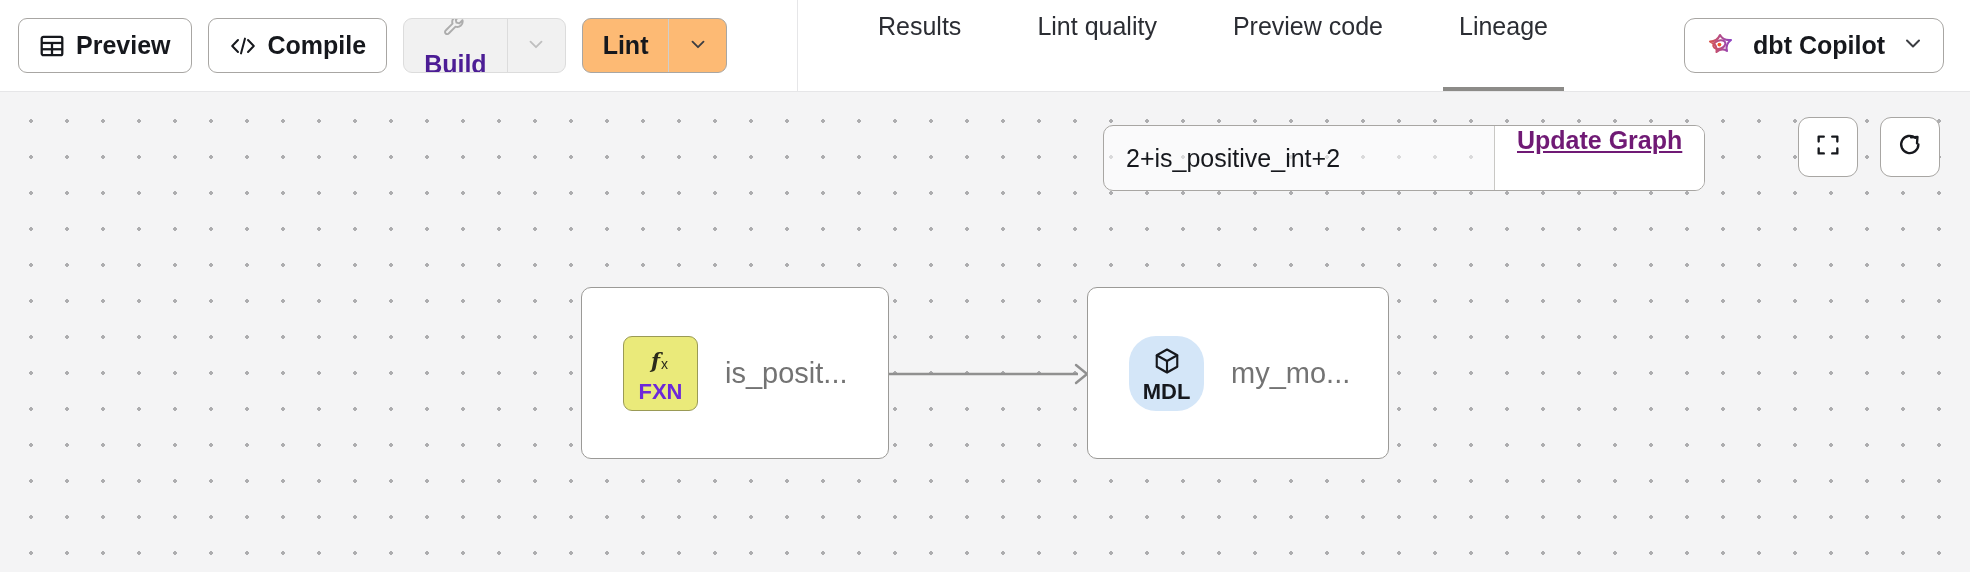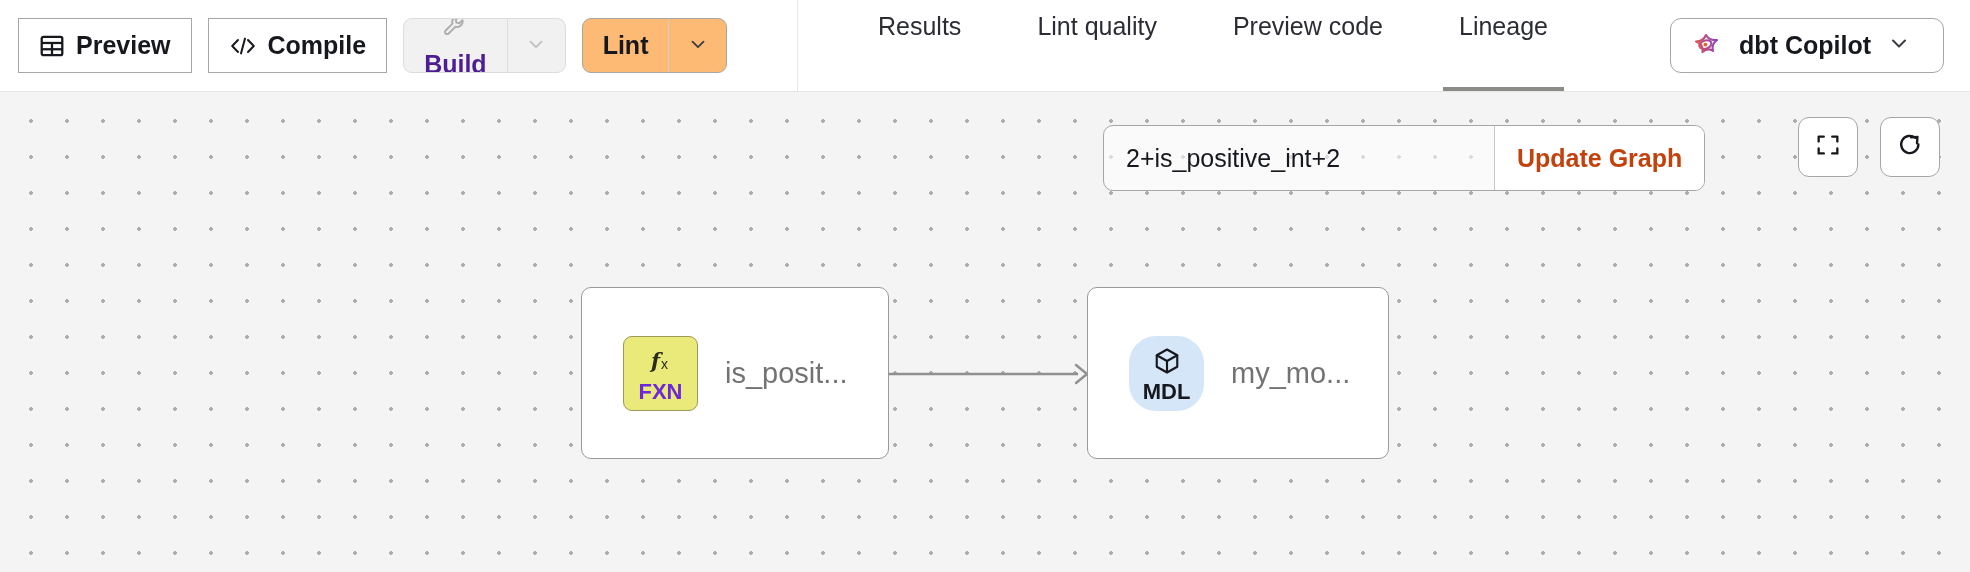--- a/index.html
+++ b/index.html
@@ -50,21 +50,21 @@
 
   .btn {
     display: flex;
     align-items: center;
     justify-content: center;
     gap: 11px;
     height: 55px;
     padding: 0 20px;
     background: #ffffff;
     border: 1px solid #a8a6a3;
-    border-radius: 0;
+    border-radius: 9px;
     font-size: 25px;
     font-weight: 700;
     color: #16181d;
     white-space: nowrap;
     cursor: pointer;
   }
 
   .btn-icon {
     display: inline-flex;
     align-items: center;
@@ -140,21 +140,21 @@
 
   
   .copilot {
     position: absolute;
     right: 26px;
     top: 18px;
     display: flex;
     align-items: center;
     gap: 16px;
     height: 55px;
-    padding: 0 32px 0 18px;
+    padding: 0 18px 0 18px;
     background: #ffffff;
     border: 1px solid #a8a6a3;
     border-radius: 11px;
     font-size: 25px;
     font-weight: 700;
     color: #16181d;
     white-space: nowrap;
     cursor: pointer;
   }
 
@@ -191,31 +191,32 @@
     font-size: 25px;
     color: #16181d;
     background: transparent;
     border: none;
     outline: none;
     font-family: "Liberation Sans", sans-serif;
     cursor: text;
   }
   .selector-btn {
     display: flex;
-    align-items: center;
+    align-items: flex-start;
     justify-content: center;
     padding: 0 22px;
     border-left: 1px solid #c9c8c5;
     background: #ffffff;
     border-radius: 0 9px 9px 0;
     font-size: 25px;
     font-weight: 700;
-    color: #c2410c;
-    white-space: nowrap;
-    cursor: pointer;
+    color: #701a75;
+    white-space: nowrap;
+    cursor: pointer;
+    text-decoration: underline;
   }
 
   
   .ctrl-group {
     position: absolute;
     right: 30px;
     top: 25px;
     display: flex;
     gap: 22px;
   }

